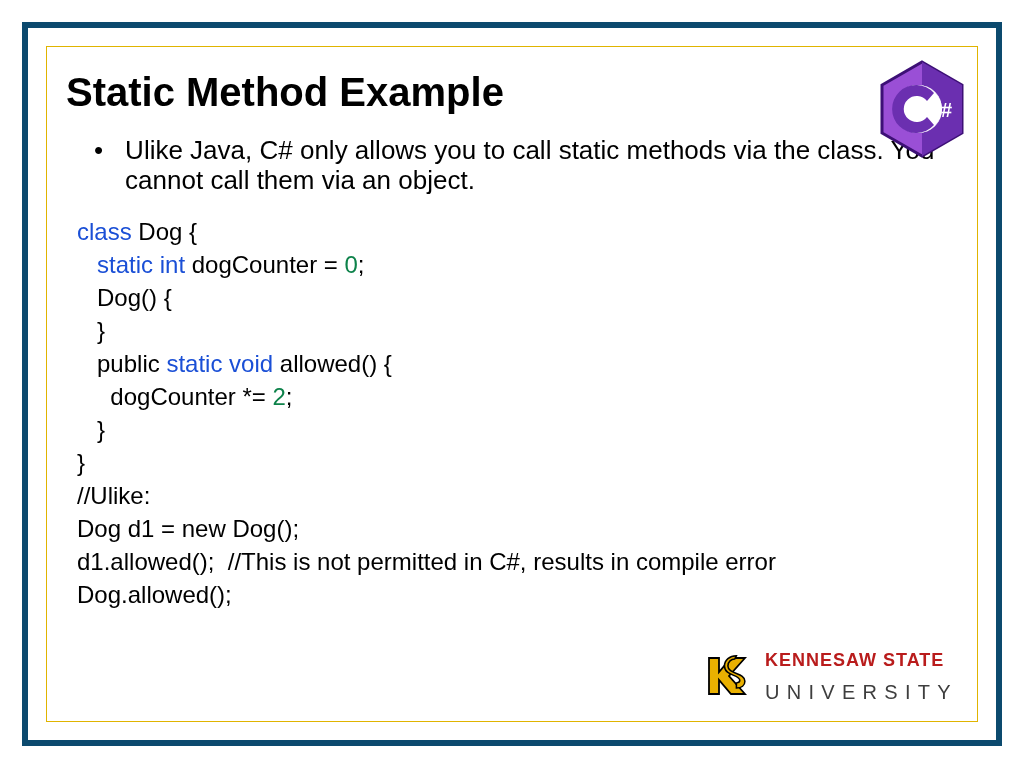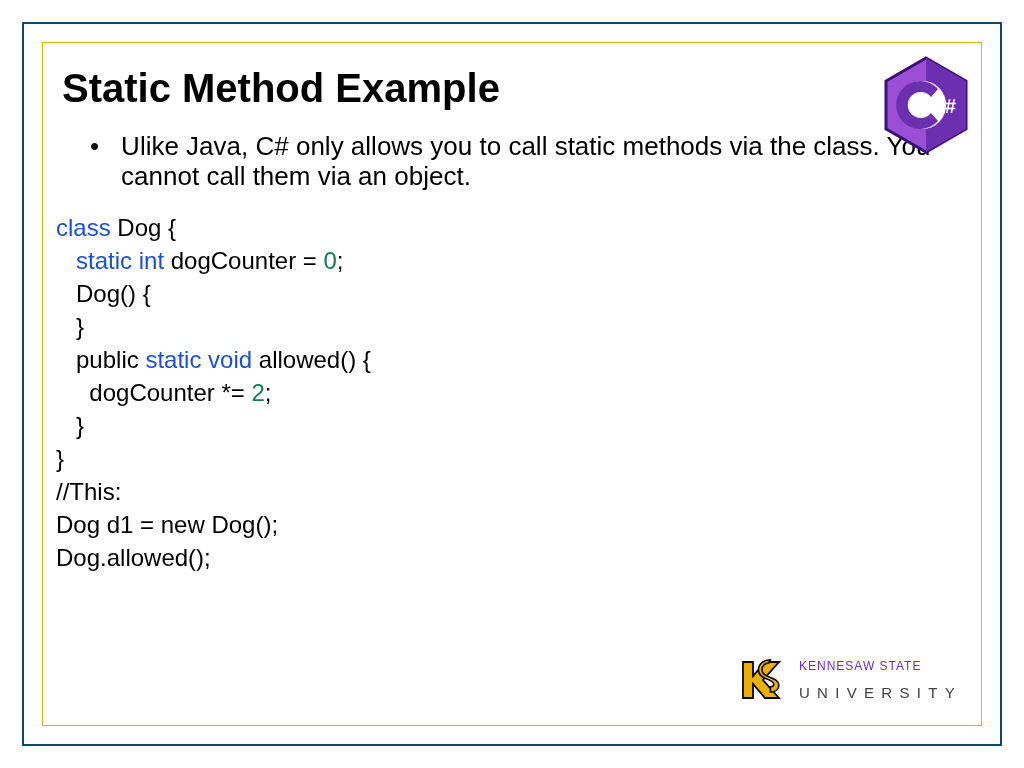--- a/index.html
+++ b/index.html
@@ -1,34 +1,34 @@
 <!DOCTYPE html>
 <html><head>
 <meta charset="utf-8">
 <style>
   * { box-sizing: border-box; margin: 0; padding: 0; }
   html, body { width: 1024px; height: 768px; background: #fff; font-family: Arial, Helvetica, sans-serif; }
-  .outer-border { position: absolute; left: 22px; top: 22px; right: 22px; bottom: 22px; border: 2px solid #0c4a6e; }
+  .outer-border { position: absolute; left: 22px; top: 22px; right: 22px; bottom: 22px; border: 6px solid #0c4a6e; }
   .inner-border { position: absolute; left: 18px; top: 18px; right: 18px; bottom: 18px; border: 1px solid #e0b400; }
   .content { position: absolute; left: 28px; top: 28px; right: 28px; bottom: 28px; }
   .title { font-size: 40px; font-weight: bold; color: #000; margin-top: 14px; margin-left: 10px; letter-spacing: 0px; }
   .bullet-block { margin-top: 20px; margin-left: 38px; margin-right: 20px; }
   .bullet-row { display: flex; }
   .bullet-dot { font-size: 26px; line-height: 30px; margin-right: 22px; color: #000; }
   .bullet-text { font-size: 26px; line-height: 30px; color: #000; }
-  .code-block { margin-top: 20px; margin-left: 4px; font-size: 24px; line-height: 33px; color: #000; }
+  .code-block { margin-top: 20px; margin-left: 21px; font-size: 24px; line-height: 33px; color: #000; }
   .code-line { white-space: pre; }
   .kw-blue { color: #1a4fd6; }
   .kw-green { color: #0d824a; }
   .logo-csharp { position: absolute; right: 2px; top: 4px; width: 88px; height: 98px; }
   .logo-ksu { position: absolute; right: 10px; bottom: 8px; display: flex; align-items: center; gap: 10px; }
   .ksu-mark { width: 52px; height: 56px; position: relative; }
   .ksu-text { display: flex; flex-direction: column; line-height: 1; }
-  .ksu-text .line1 { font-size: 12px; font-weight: normal; letter-spacing: 1px; color: #6d28d9; }
-  .ksu-text .line2 { font-size: 15px; letter-spacing: 7.3px; color: #3e3e3e; margin-top: 13px; }
+  .ksu-text .line1 { font-size: 18px; font-weight: bold; letter-spacing: 1px; color: #b91c1c; }
+  .ksu-text .line2 { font-size: 20px; letter-spacing: 7.3px; color: #3e3e3e; margin-top: 13px; }
 </style>
 </head>
 <body>
 
 <div class="outer-border">
   <div class="inner-border"></div>
   <div class="content">
 
     <h1 class="title">Static Method Example</h1>
 
@@ -41,22 +41,23 @@
 
     <div class="code-block">
       <div class="code-line"><span class="kw-blue">class</span><span> Dog {</span></div>
       <div class="code-line"><span>   </span><span class="kw-blue">static int</span><span> dogCounter = </span><span class="kw-green">0</span><span>;</span></div>
       <div class="code-line">   Dog() {</div>
       <div class="code-line">   }</div>
       <div class="code-line"><span>   public </span><span class="kw-blue">static void</span><span> allowed() {</span></div>
       <div class="code-line"><span>     dogCounter *= </span><span class="kw-green">2</span><span>;</span></div>
       <div class="code-line">   }</div>
       <div class="code-line">}</div>
-      <div class="code-line">//This:</div>
+      <div class="code-line">//Ulike:</div>
       <div class="code-line">Dog d1 = new Dog();</div>
+      <div class="code-line">d1.allowed();  //This is not permitted in C#, results in compile error</div>
       <div class="code-line">Dog.allowed();</div>
     </div>
 
     <div class="logo-csharp">
       <svg viewBox="0 0 88 98" width="88" height="98">
         <polygon points="44,2 84,25 84,73 44,96 4,73 4,25" fill="#9a4fd6" stroke="#3d1076" stroke-width="3"></polygon>
         <polygon points="44,2 84,25 84,73 44,96" fill="#6b2fb0"></polygon>
         <circle cx="40" cy="49" r="24" fill="#fff"></circle>
         <circle cx="40" cy="49" r="14" fill="#6b2fb0"></circle>
         <rect x="48" y="38" width="30" height="22" fill="#6b2fb0"></rect>

